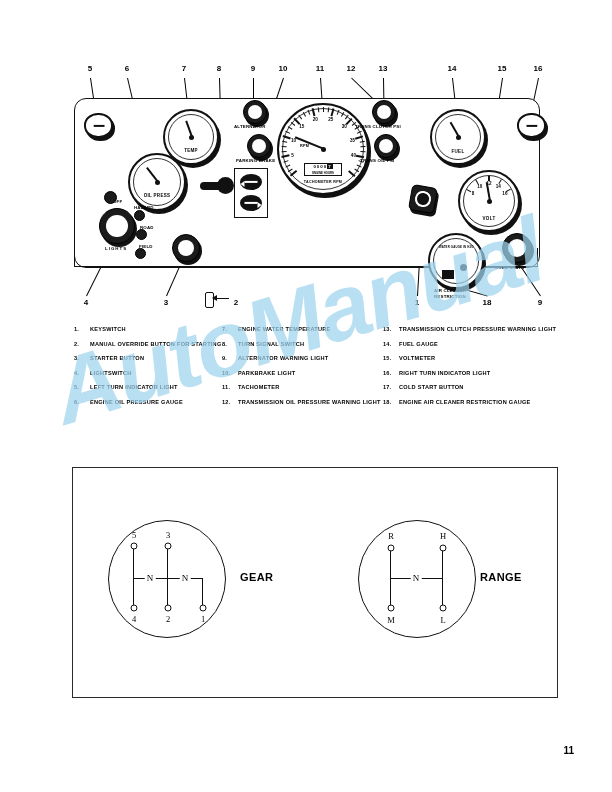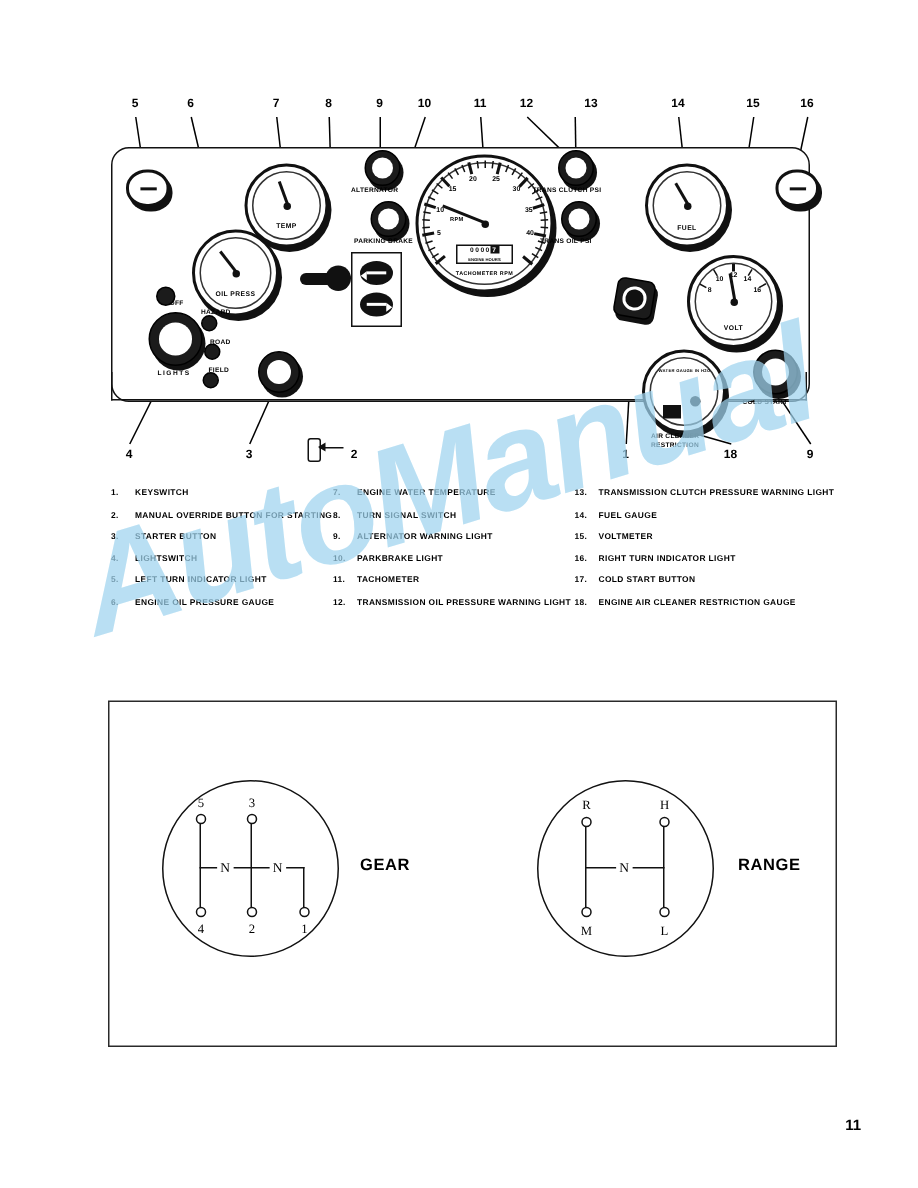--- a/index.html
+++ b/index.html
@@ -257,21 +257,21 @@
 
     <div class="callout-row top" id="calloutTop">
         <div class="callout" style="left: 90px;">5</div>
         <div class="callout" style="left: 127px;">6</div>
         <div class="callout" style="left: 184px;">7</div>
         <div class="callout" style="left: 219px;">8</div>
         <div class="callout" style="left: 253px;">9</div>
         <div class="callout" style="left: 283px;">10</div>
         <div class="callout" style="left: 320px;">11</div>
         <div class="callout" style="left: 351px;">12</div>
-        <div class="callout" style="left: 394px;">13</div>
+        <div class="callout" style="left: 383px;">13</div>
         <div class="callout" style="left: 452px;">14</div>
         <div class="callout" style="left: 502px;">15</div>
         <div class="callout" style="left: 538px;">16</div>
       </div>
 
     <div class="callout-row bottom" id="calloutBottom">
         <div class="callout" style="left: 86px;">4</div>
         <div class="callout" style="left: 166px;">3</div>
         <div class="callout" style="left: 236px;">2</div>
         <div class="callout" style="left: 417px;">1</div>
@@ -602,20 +602,20 @@
       <div class="sdot" style="left:31.7px;top:87px;"></div>
       <div class="sdot" style="left:83.7px;top:87px;"></div>
 
       <div class="slab" style="left:32px;top:15px;">R</div>
       <div class="slab" style="left:84px;top:15px;">H</div>
       <div class="slab" style="left:32px;top:99px;">M</div>
       <div class="slab" style="left:84px;top:99px;">L</div>
 
       <div class="slab n" style="left:57px;top:57px;background:#fff;padding:0 2px;">N</div>
     </div>
-    <div class="shift-title" style="left:419px;top:103px;">RANGE</div>
+    <div class="shift-title" style="left:407px;top:103px;">RANGE</div>
   </div>
 
 
   <div class="page-num">11</div>
 
   <div class="watermark">AutoManual</div>
 </div>
 
 </body></html>

